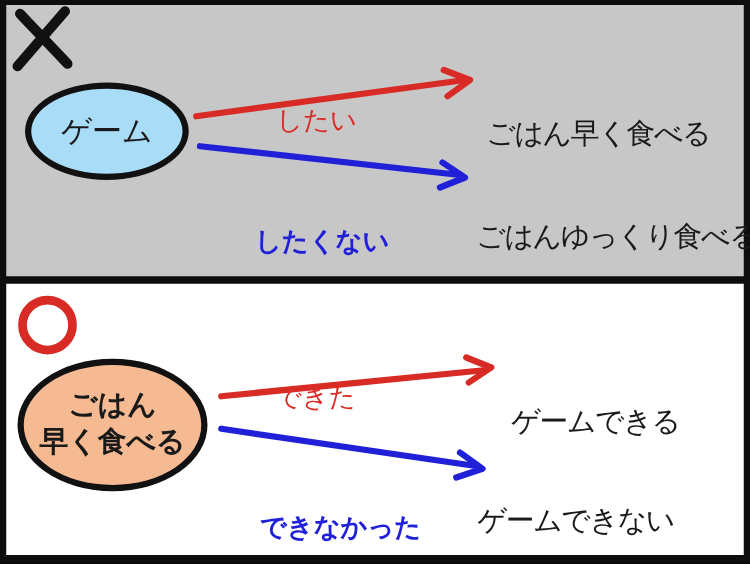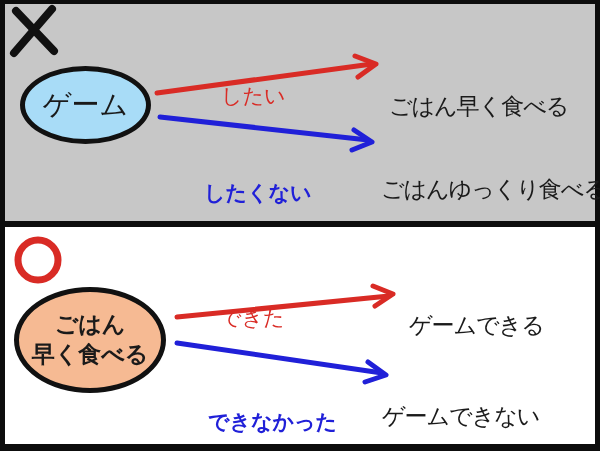--- a/index.html
+++ b/index.html
@@ -43,21 +43,21 @@
     align-items: center;
     justify-content: center;
     text-align: center;
     color: var(--ink, #1a1a1a);
     box-sizing: border-box;
   }
   #node-game {
     left: 20px; top: 66px;
     width: 131px; height: 78px;
     background: var(--node-blue-fill, #a8dcf7);
-    font-size: 28px;
+    font-size: 24px;
     font-weight: 500;
   }
   #node-gohan {
     left: 14px; top: 287px;
     width: 152px; height: 106px;
     background: var(--node-orange-fill, #f6ba93);
     font-size: 23px;
     line-height: 1.3;
     font-weight: 700;
   }
@@ -72,21 +72,21 @@
   .lbl-blue { color: var(--blue, #2020d8); font-size: 21px; font-weight: bold; }
   .lbl-ink  { color: var(--ink, #1a1a1a); font-size: 23px; letter-spacing: -1px; }
 
   #label-shitai      { left: 221px; top: 42px; }
   #label-shitakunai  { left: 204px; top: 139px; }
   #label-dekita      { left: 220px; top: 264px; }
   #label-dekinakatta { left: 208px; top: 368px; }
 
   #result-fast   { left: 389px; top: 51px; }
   #result-slow   { left: 381px; top: 134px; }
-  #result-can    { left: 409px; top: 270px; }
+  #result-can    { left: 409px; top: 282px; }
   #result-cannot { left: 382px; top: 361px; }
 </style>
 </head>
 <body>
 
 <div id="canvas">
 
   <div id="panel-top" class="panel"></div>
   <div id="panel-bottom" class="panel"></div>
 

